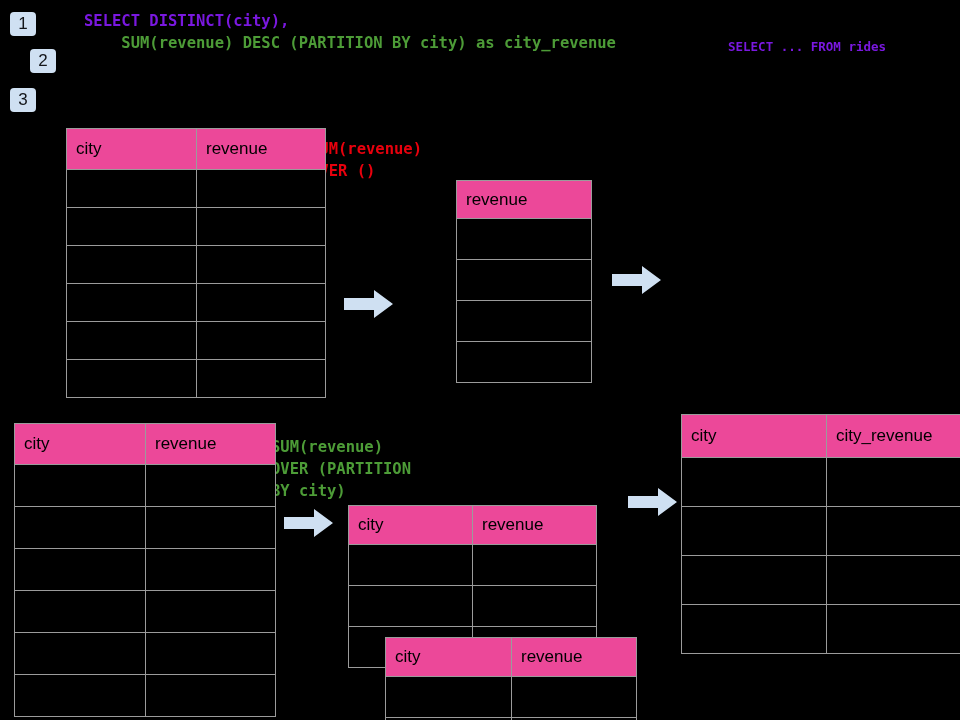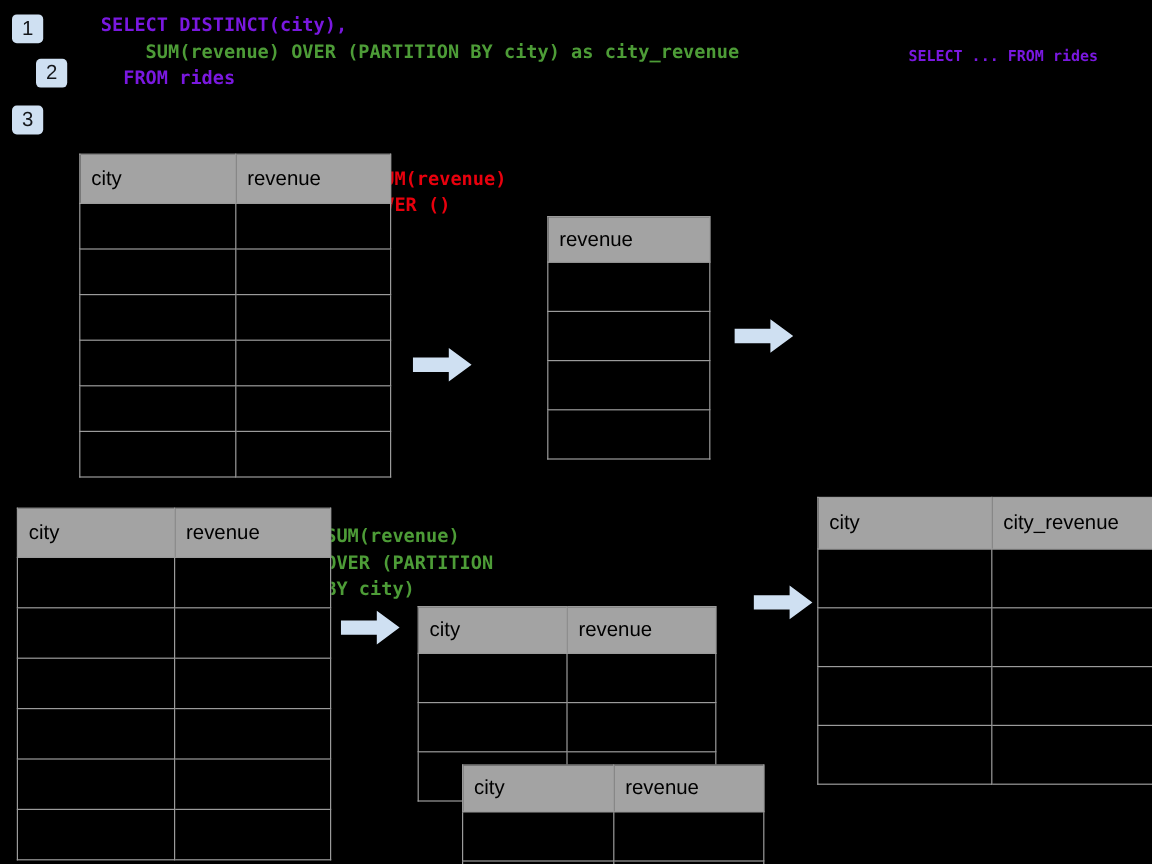--- a/index.html
+++ b/index.html
@@ -45,21 +45,21 @@
     letter-spacing: 0px;
   }
   .code .ln { display: block; }
   .c-purple { color: #7a18e0; }
   .c-red    { color: #e8000d; }
   .c-green  { color: #4d9c37; }
 
   
   .sidenote {
     position: absolute;
-    left: 757px;
+    left: 728px;
     top: 37px;
     width: 200px;
     font-family: "DejaVu Sans Mono", "Liberation Mono", monospace;
     font-size: 12.5px;
     line-height: 20px;
     font-weight: bold;
     color: #7a18e0;
     white-space: pre-wrap;
   }
 
@@ -81,21 +81,21 @@
     border-collapse: collapse;
     table-layout: fixed;
     background: #000000;
   }
   .tbl td {
     border: 1px solid #9b9b9b;
     background: #000000;
     padding: 0;
   }
   .tbl td.h {
-    background: #a3a3a3;
+    background: #ec4899;
     color: #000000;
     font-family: "Liberation Sans", sans-serif;
     font-size: 17px;
     padding: 0 0 0 9px;
     vertical-align: middle;
     white-space: nowrap;
   }
 
   
   #tbl-rides-top    { left: 66px;  top: 128px; width: 239px; }
@@ -129,21 +129,21 @@
   #arrow-3 { left: 284px; top: 508px; }
   #arrow-4 { left: 628px; top: 487px; }
 </style>
 </head>
 <body>
 
 <div class="badge" id="badge-1">1</div>
 <div class="badge" id="badge-2">2</div>
 <div class="badge" id="badge-3">3</div>
 
-<div class="code"><span class="ln c-purple">SELECT DISTINCT(city),</span><span class="ln c-green">    SUM(revenue) OVER (PARTITION BY city) as city_revenue</span><span class="ln c-purple">  FROM rides</span></div>
+<div class="code"><span class="ln c-purple">SELECT DISTINCT(city),</span><span class="ln c-green">    SUM(revenue) DESC (PARTITION BY city) as city_revenue</span></div>
 
 <div class="sidenote">SELECT ... FROM rides</div>
 
 <div class="annot" id="annot-total">SUM(revenue)
 OVER ()</div>
 <div class="annot" id="annot-part">SUM(revenue)
 OVER (PARTITION
 BY city)</div>
 
 <table class="tbl" id="tbl-rides-top">

